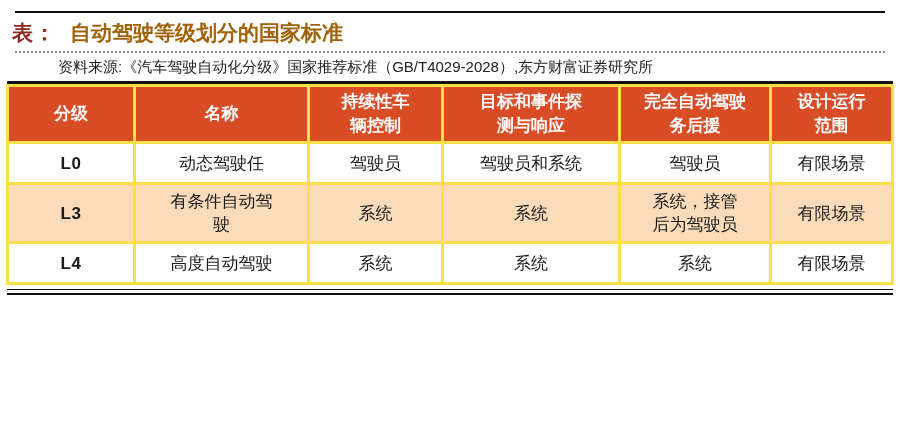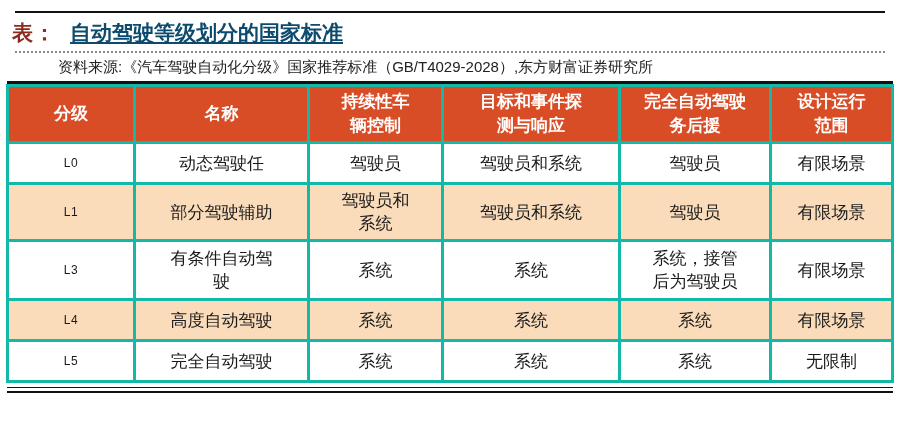--- a/index.html
+++ b/index.html
@@ -21,21 +21,21 @@
     margin:5px 0 0 12px;
     height:30px;
     display:flex;align-items:center;
     font-size:21px;font-weight:bold;line-height:30px;
   }
   .title-prefix{
     color:var(--title-prefix-color,#8e2a1d);
     margin-right:14px;
     letter-spacing:1px;
   }
-  .title-text{color:#0c4a6e;text-decoration:underline;}
+  .title-text{color:#a16207;}
   .rule-dotted{
     margin:3px 15px 0 15px;
     border-top:2px dotted #8a8a8a;
     height:0;
   }
   .source-row{
     margin:3px 0 0 58px;
     height:22px;line-height:22px;
     font-size:15px;color:#222;
   }
@@ -44,21 +44,21 @@
     border-top:3px solid #111;
     height:0;
   }
 
   table.levels{
     margin:0 6px;
     width:888px;
     table-layout:fixed;
     border-collapse:separate;
     border-spacing:3px;
-    background:#14b8a6;
+    background:#fde047;
   }
   table.levels th, table.levels td{
     text-align:center;
     vertical-align:middle;
     white-space:pre-line;
     padding:1px 2px;
     overflow:hidden;
   }
   thead th{
     background:var(--header-bg,#d94d26);
@@ -73,22 +73,22 @@
     line-height:23px;
     height:36px;
     background:#ffffff;
   }
   tbody tr:nth-child(even) td{
     background:var(--row-alt-bg,#fadcbb);
   }
   tbody tr.tall td{height:52px;}
   tbody tr.taller td{height:54px;}
   td.level-cell{
-    font-weight:normal;
-    font-size:12px;
+    font-weight:bold;
+    font-size:17px;
     letter-spacing:0.5px;
   }
   .rule-double{
     margin:4px 7px 0 7px;
     height:3px;
     border-top:1px solid #111;
     border-bottom:2px solid #111;
   }
 </style>
 </head>
@@ -134,53 +134,36 @@
     </thead>
     <tbody>
       <tr>
         <td class="level-cell">L0</td>
         <td>动态驾驶任</td>
         <td>驾驶员</td>
         <td>驾驶员和系统</td>
         <td>驾驶员</td>
         <td>有限场景</td>
       </tr>
-      <tr class="tall">
-        <td class="level-cell">L1</td>
-        <td>部分驾驶辅助</td>
-        <td>驾驶员和
-系统</td>
-        <td>驾驶员和系统</td>
-        <td>驾驶员</td>
-        <td>有限场景</td>
-      </tr>
       <tr class="taller">
         <td class="level-cell">L3</td>
         <td>有条件自动驾
 驶</td>
         <td>系统</td>
         <td>系统</td>
         <td>系统，接管
 后为驾驶员</td>
         <td>有限场景</td>
       </tr>
       <tr>
         <td class="level-cell">L4</td>
         <td>高度自动驾驶</td>
         <td>系统</td>
         <td>系统</td>
         <td>系统</td>
         <td>有限场景</td>
       </tr>
-      <tr>
-        <td class="level-cell">L5</td>
-        <td>完全自动驾驶</td>
-        <td>系统</td>
-        <td>系统</td>
-        <td>系统</td>
-        <td>无限制</td>
-      </tr>
     </tbody>
   </table>
 
   <div class="rule-double"></div>
 
 </div>
 
 </body></html>

